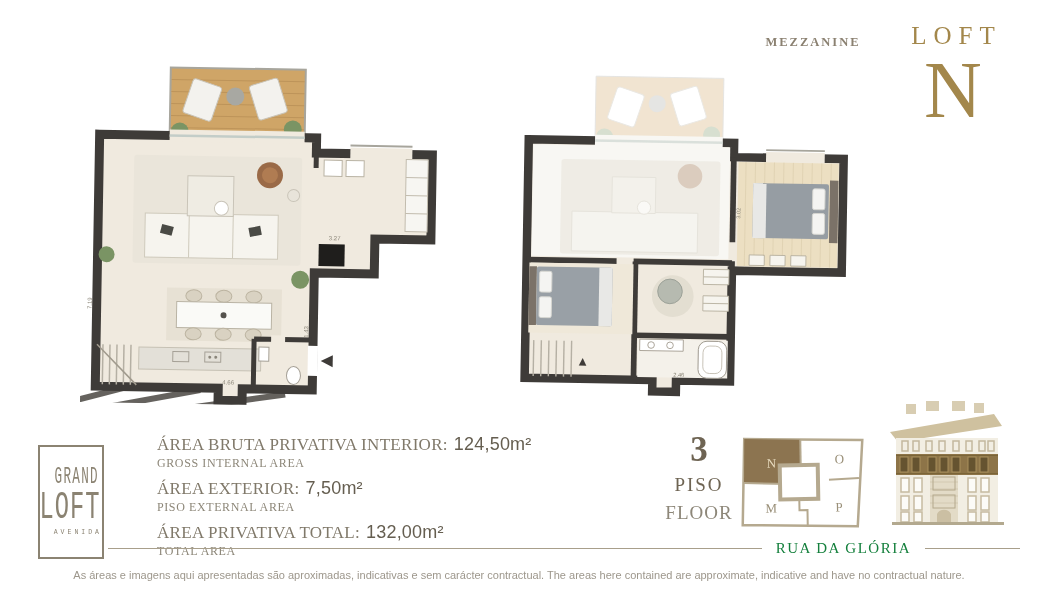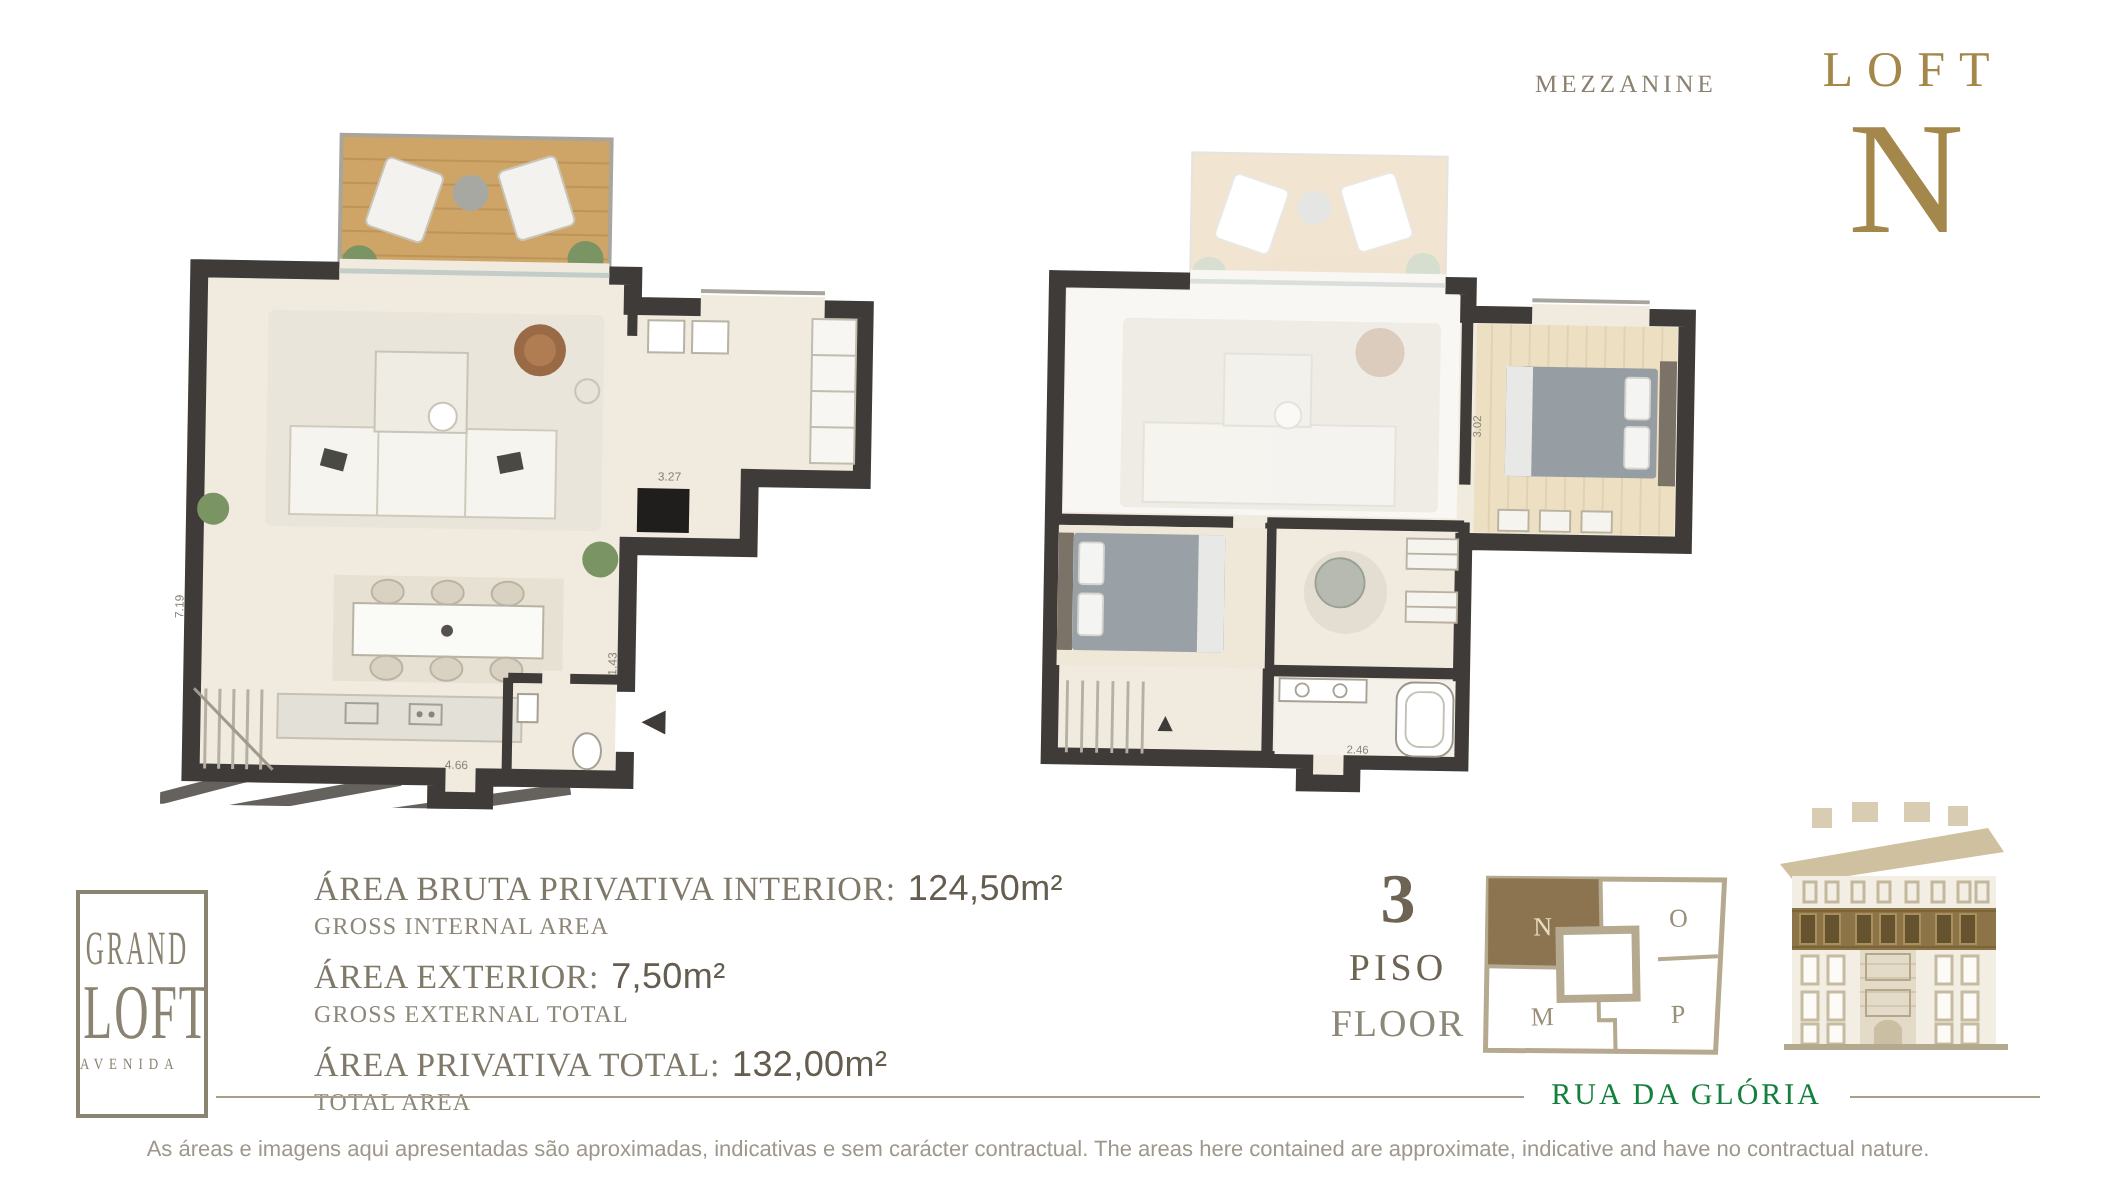--- a/index.html
+++ b/index.html
@@ -3,29 +3,29 @@
 <meta charset="utf-8">
 <style>
   html,body{margin:0;padding:0;background:#ffffff;}
   #canvas{position:relative;width:1058px;height:595px;background:#ffffff;overflow:hidden;
           font-family:"Liberation Serif", serif;}
   .abs{position:absolute;}
 
   
   .mez-block{left:738px;top:30px;width:150px;text-align:center;color:#8b8171;}
   .mez-pt{font-size:20px;letter-spacing:2px;}
-  .mez-en{font-size:12.5px;letter-spacing:2px;margin-top:5px;}
+  .mez-en{font-size:12.5px;letter-spacing:2px;margin-top:5px;font-weight:bold;}
   .loft-block{left:903px;top:22px;width:100px;text-align:center;color:#a3874b;}
   .loft-word{font-size:25px;letter-spacing:7px;padding-left:7px;}
   .loft-letter{font-size:80px;line-height:0.95;margin-top:2px;}
 
   
   .logo-box{left:38px;top:445px;width:62px;height:110px;border:2px solid #8b8372;
-            display:flex;flex-direction:column;align-items:flex-start;justify-content:center;
-            color:#8b8372;font-family:Liberation Serif, serif;}
+            display:flex;flex-direction:column;align-items:flex-end;justify-content:center;
+            color:#8b8372;font-family:Liberation Mono, monospace;}
   .logo-grand{font-size:14px;letter-spacing:1.5px;transform:scale(0.9,1.7);}
   .logo-loft{font-size:25px;letter-spacing:1px;transform:scale(0.95,1.55);margin:9px 0 7px 0;}
   .logo-avenida{font-size:6.5px;letter-spacing:3px;transform:scaleY(1.2);}
 
   
   .areas{left:157px;top:434px;width:400px;}
   .area-row{margin-bottom:7px;}
   .area-label{font-size:17px;color:#80796a;letter-spacing:0.3px;}
   .area-value{font-family:"Liberation Sans",sans-serif;font-weight:normal;font-size:18px;
               color:#655e50;margin-left:6px;letter-spacing:0.2px;}
@@ -282,21 +282,21 @@
     <div class="logo-avenida">AVENIDA</div>
   </div>
 
   <div class="abs areas">
     <div class="area-row">
       <span class="area-label">ÁREA BRUTA PRIVATIVA INTERIOR:</span><span class="area-value">124,50m²</span>
       <div class="area-sub">GROSS INTERNAL AREA</div>
     </div>
     <div class="area-row">
       <span class="area-label">ÁREA EXTERIOR:</span><span class="area-value">7,50m²</span>
-      <div class="area-sub">GROSS EXTERNAL TOTAL</div>
+      <div class="area-sub">PISO EXTERNAL AREA</div>
     </div>
     <div class="area-row">
       <span class="area-label">ÁREA PRIVATIVA TOTAL:</span><span class="area-value">132,00m²</span>
       <div class="area-sub">TOTAL AREA</div>
     </div>
   </div>
 
   <div class="abs floor-block">
     <div class="floor-num">3</div>
     <div class="floor-piso">PISO</div>

